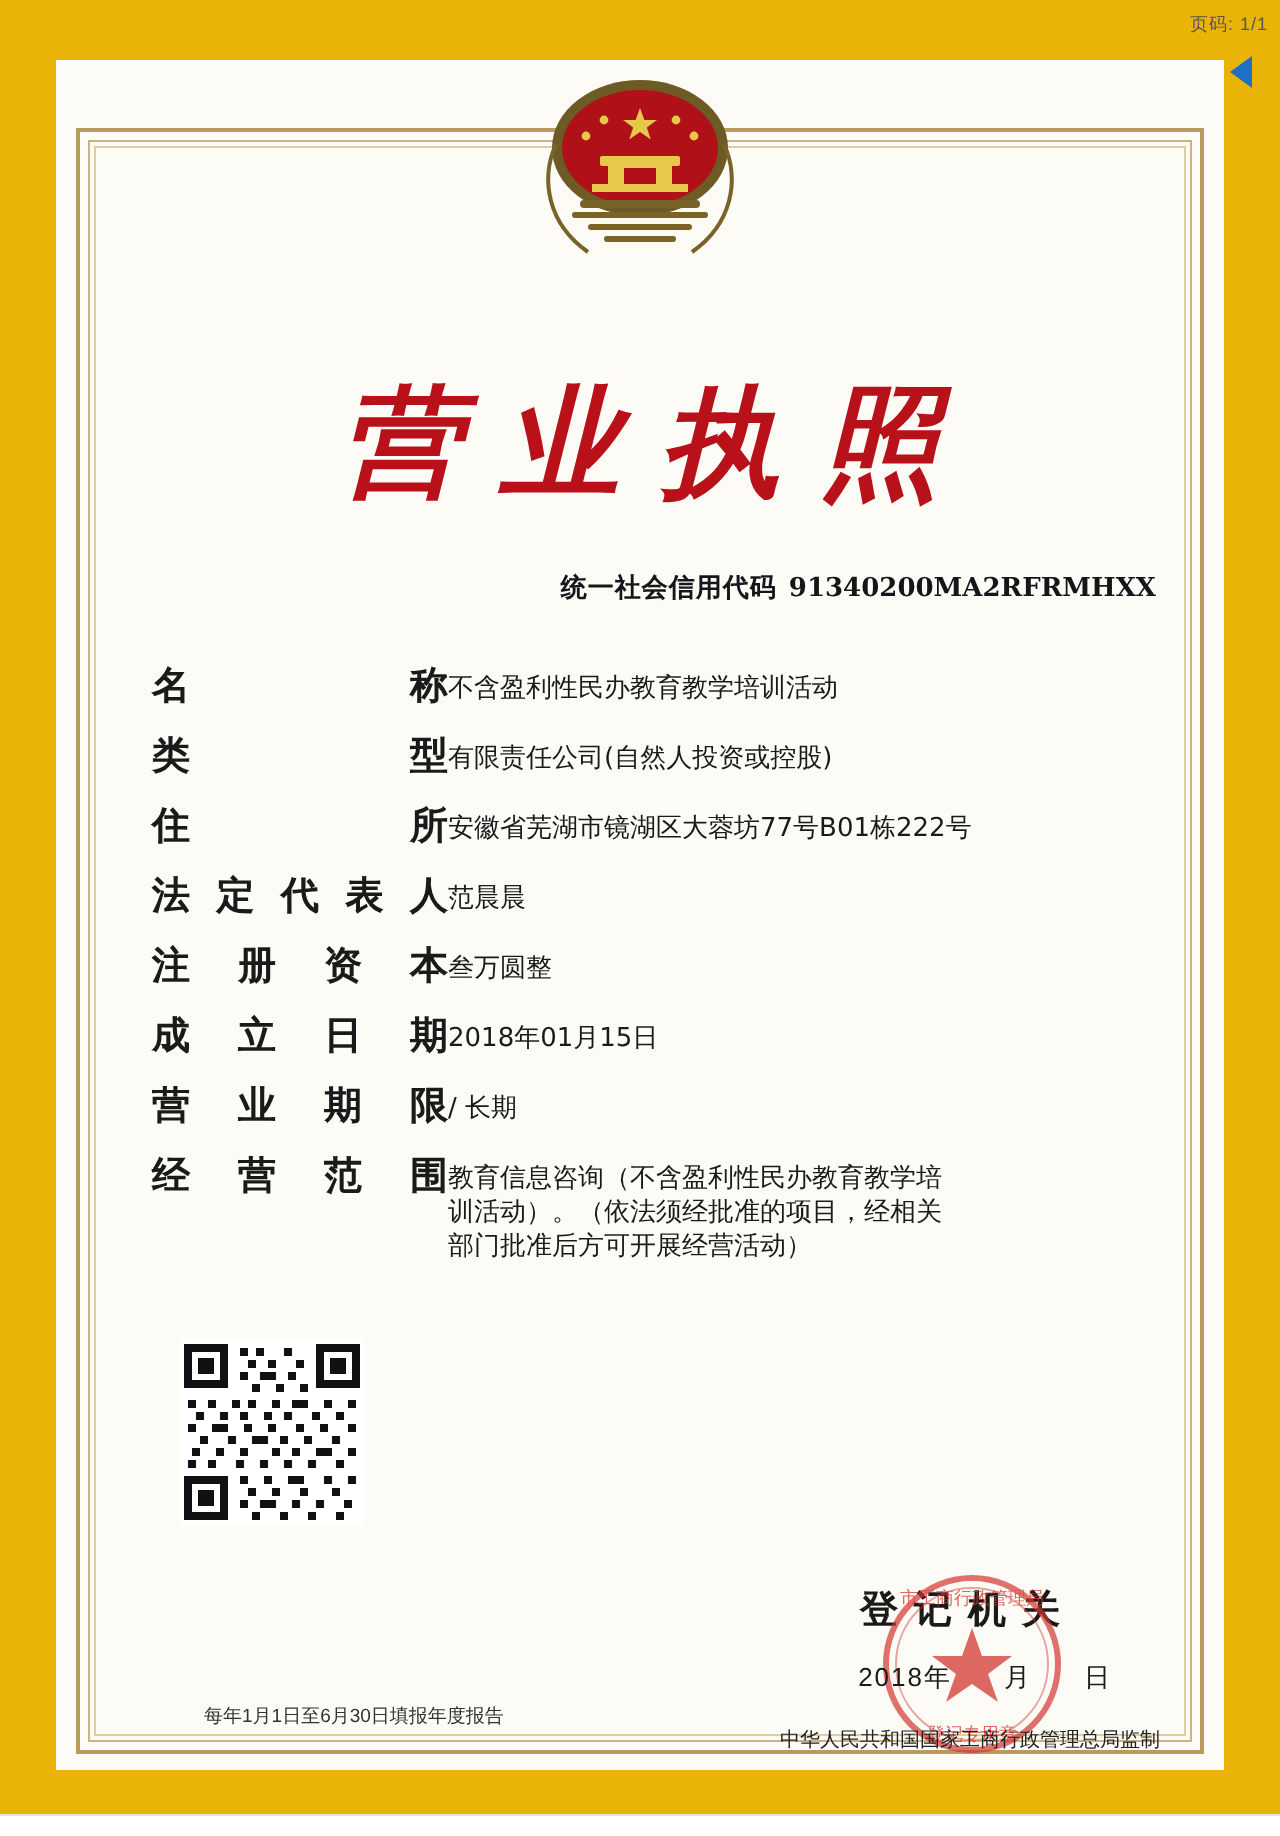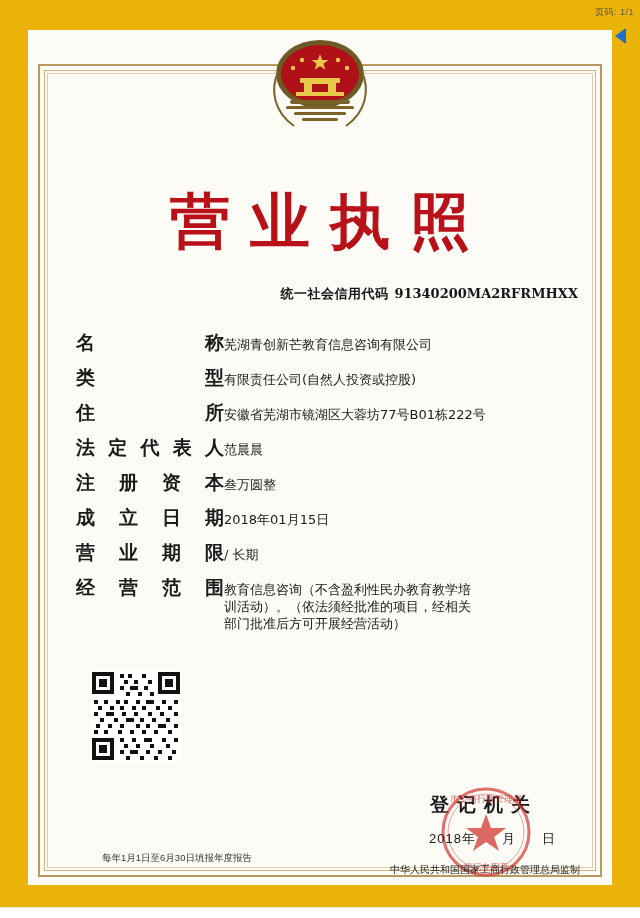--- a/index.html
+++ b/index.html
@@ -91,20 +91,21 @@
     left: 0;
     right: 0;
     top: 152px;
     text-align: center;
     font-family: "DejaVu Serif", "Liberation Serif", serif;
     font-size: 60px;
     font-weight: bold;
     letter-spacing: 20px;
     color: #b8111a;
     text-indent: 20px;
+    font-style: italic;
   }
 
   .credit-code {
     position: absolute;
     right: 34px;
     top: 255px;
     font-size: 13px;
     color: #14161a;
     font-weight: bold;
     letter-spacing: 0.5px;
@@ -278,21 +279,21 @@
     <div class="credit-code">
       <span>统一社会信用代码</span><span class="num">91340200MA2RFRMHXX</span>
     </div>
 
     <div class="fields">
       <div class="field-row">
         <div class="field-label">
             <span class="ch">名</span>
             <span class="ch">称</span>
           </div>
-        <div class="field-value">芜湖青创新芒教育信息咨询有限公司</div>
+        <div class="field-value">不含盈利性民办教育教学培训活动</div>
       </div>
       <div class="field-row">
         <div class="field-label">
             <span class="ch">类</span>
             <span class="ch">型</span>
           </div>
         <div class="field-value">有限责任公司(自然人投资或控股)</div>
       </div>
       <div class="field-row">
         <div class="field-label">

